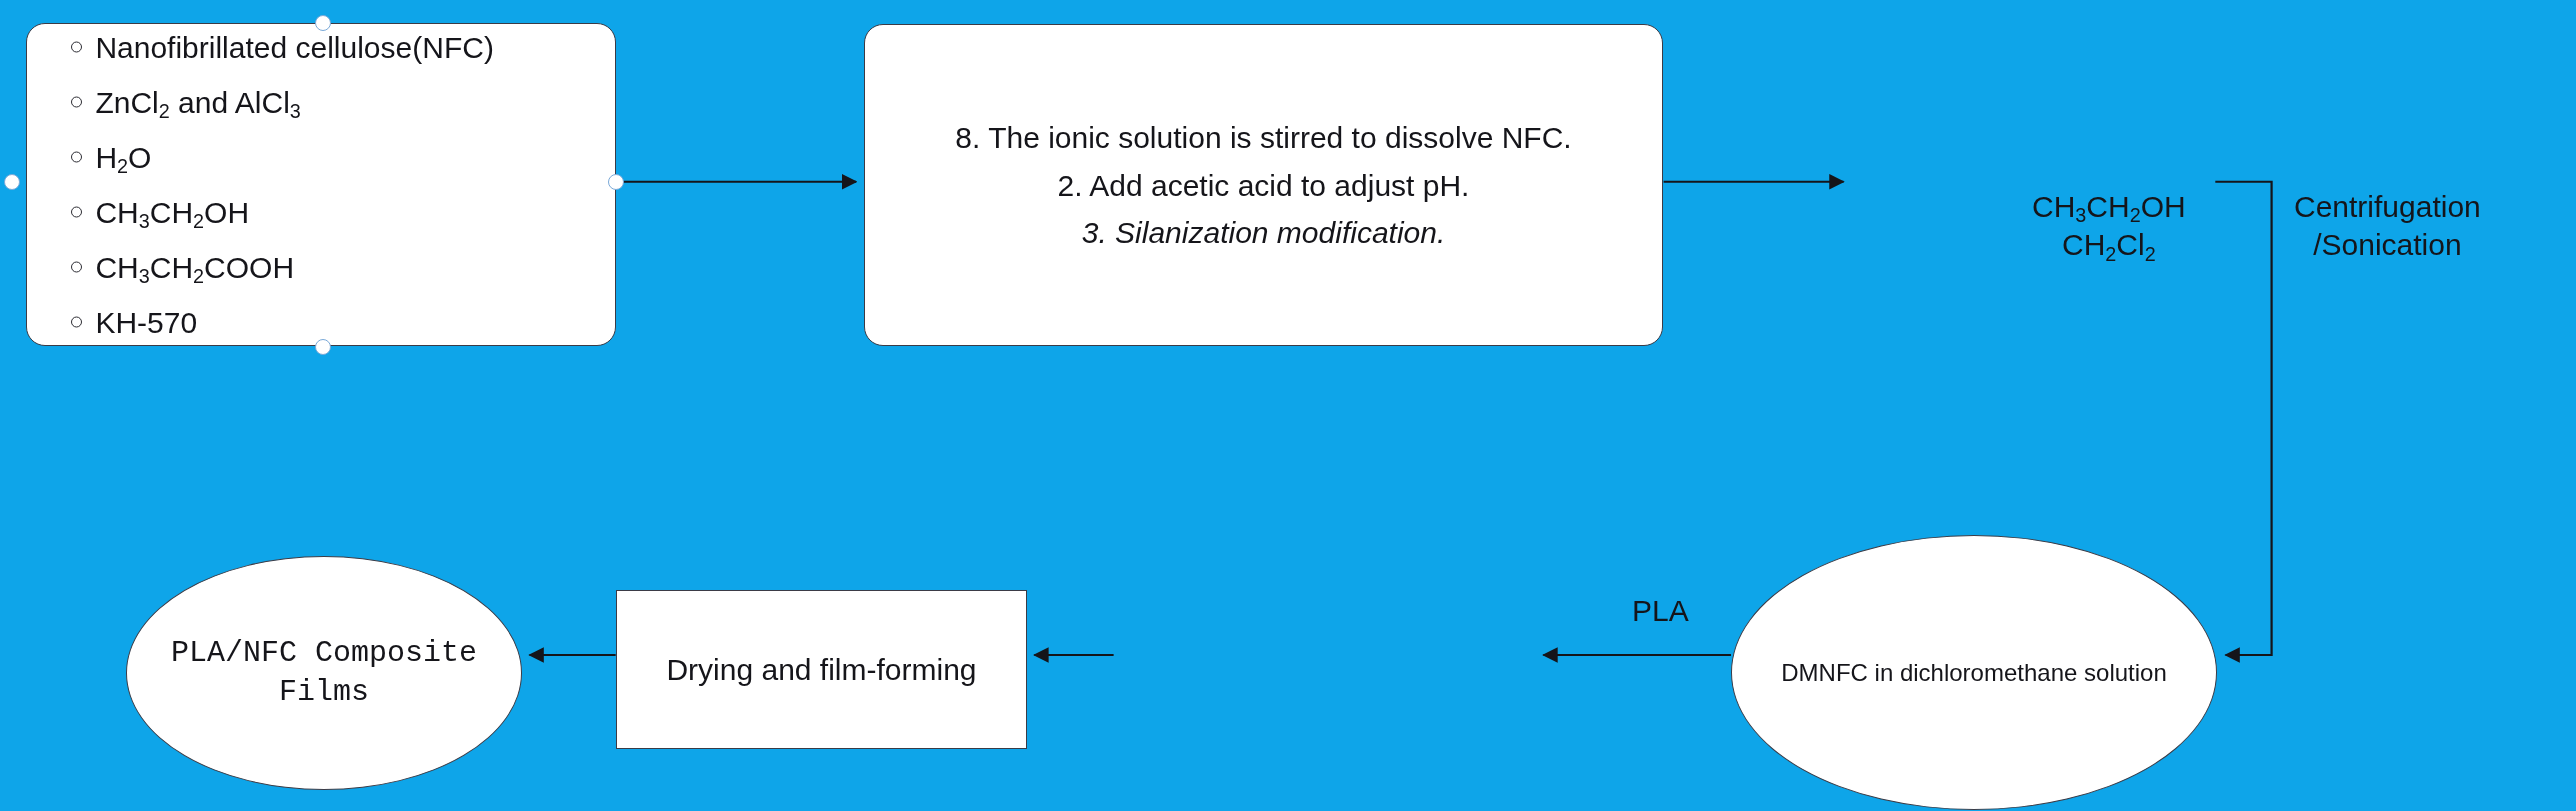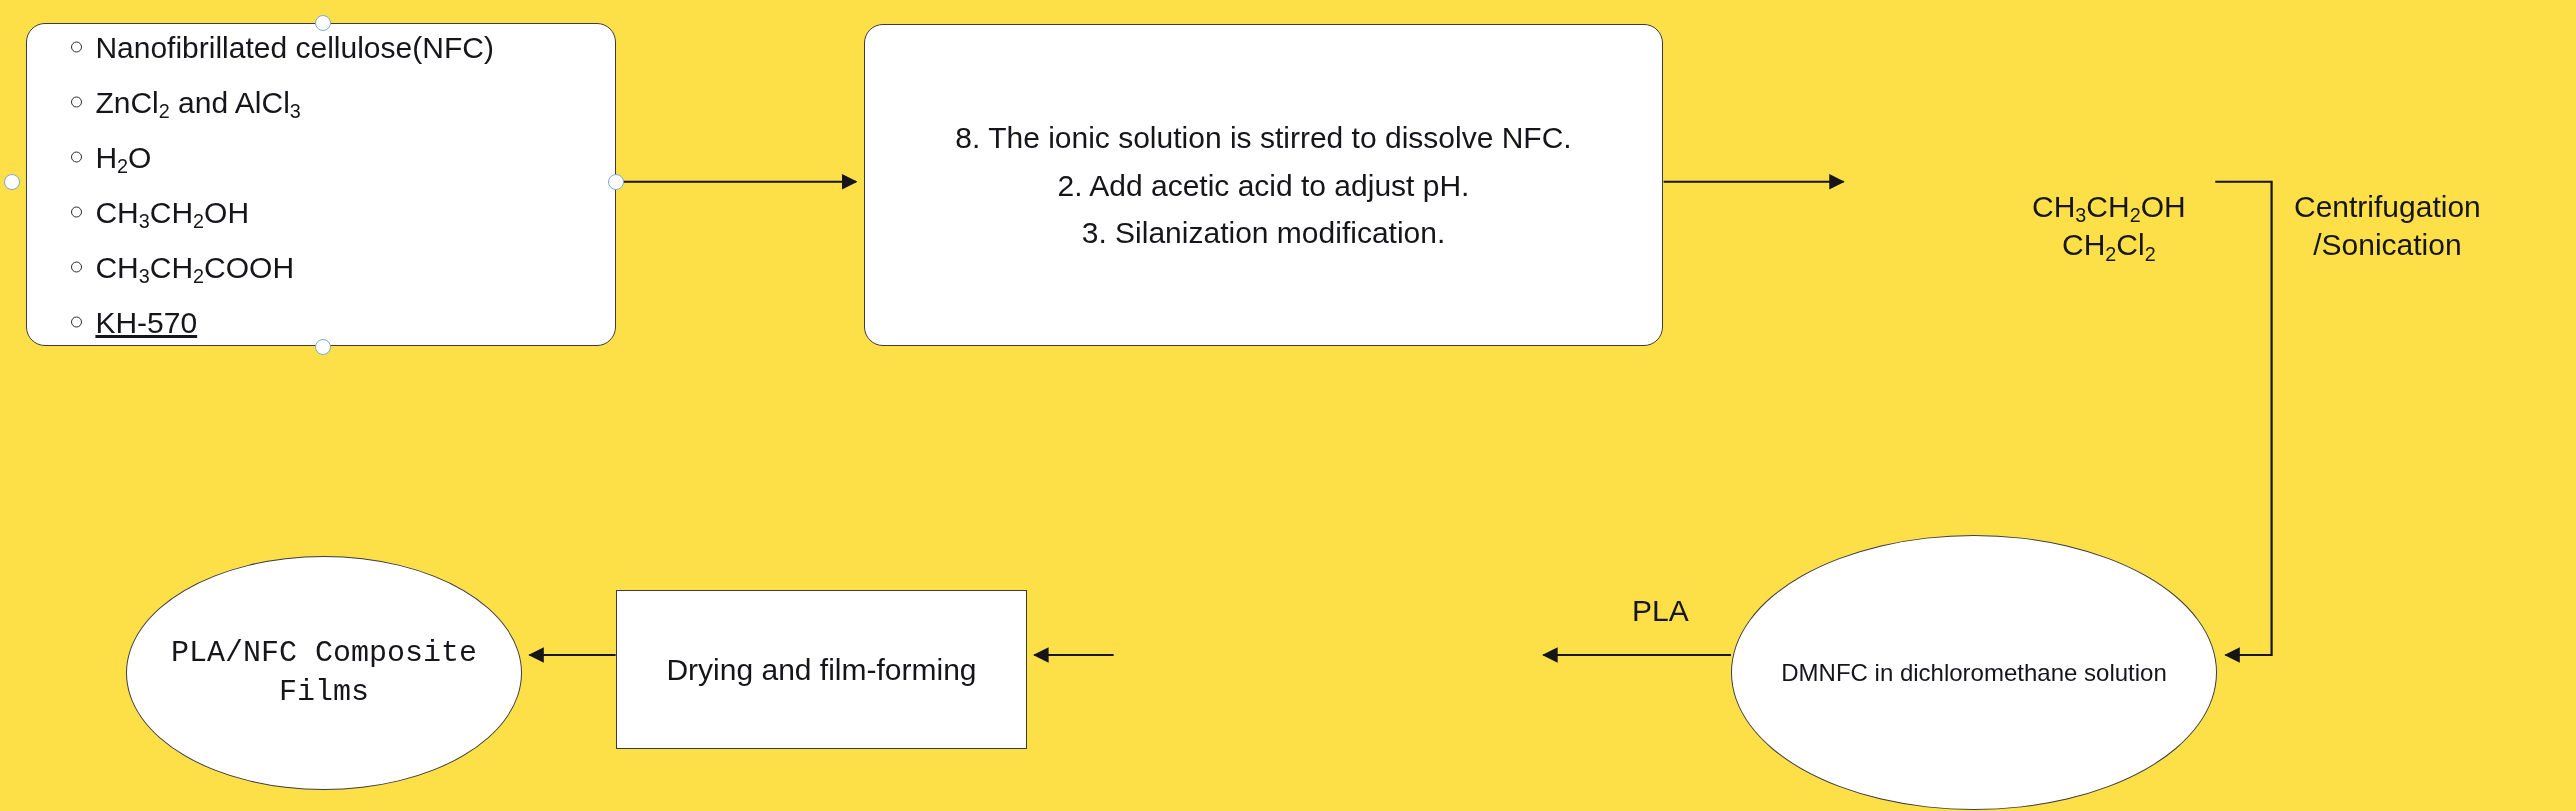--- a/index.html
+++ b/index.html
@@ -9,21 +9,21 @@
     background: #ffffff;
   }
   body {
     font-family: "Liberation Sans", sans-serif;
     color: #000000;
   }
   #canvas {
     position: relative;
     width: 2576px;
     height: 812px;
-    background: #fde047;
+    background: #0ea5e9;
     overflow: hidden;
   }
   svg.layer {
     position: absolute;
     left: 0;
     top: 0;
     width: 2576px;
     height: 812px;
     pointer-events: none;
   }
@@ -58,21 +58,21 @@
     margin: 0;
     padding: 0;
     text-align: left;
   }
   .mat-list li {
     position: relative;
     padding-left: 24px;
     margin: 0 0 16px 0;
     white-space: nowrap;
   }
-  .mat-list li:last-child { margin-bottom: 0; text-decoration: underline; }
+  .mat-list li:last-child { margin-bottom: 0; }
   .mat-list li .bullet {
     position: absolute;
     left: 0;
     top: 50%;
     transform: translateY(-50%);
     width: 11px;
     height: 11px;
     border: 1.7px solid #2c2c33;
     border-radius: 50%;
     box-sizing: border-box;
@@ -81,21 +81,21 @@
 
   
   #node-steps {
     left: 864px; top: 24px;
     width: 799px; height: 322px;
     font-size: 30px;
     padding: 0 22px;
   }
   #node-steps .steps-lines { display: block; }
   #node-steps .steps-lines div { white-space: nowrap; margin-bottom: 8.5px; }
-  #node-steps .steps-lines div:last-child { margin-bottom: 0; }
+  #node-steps .steps-lines div:last-child { margin-bottom: 0; font-style: italic; }
 
   
   #node-dmnfc {
     left: 1850px; top: 106px;
     width: 365px; height: 157px;
     font-size: 30px;
     border-width: 1.7px;
   }
 
   

